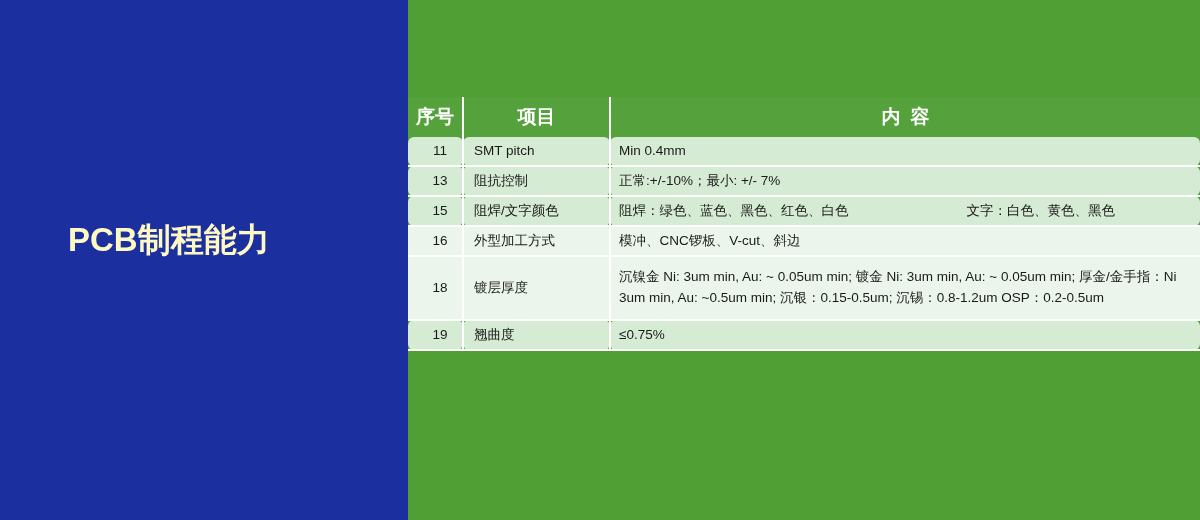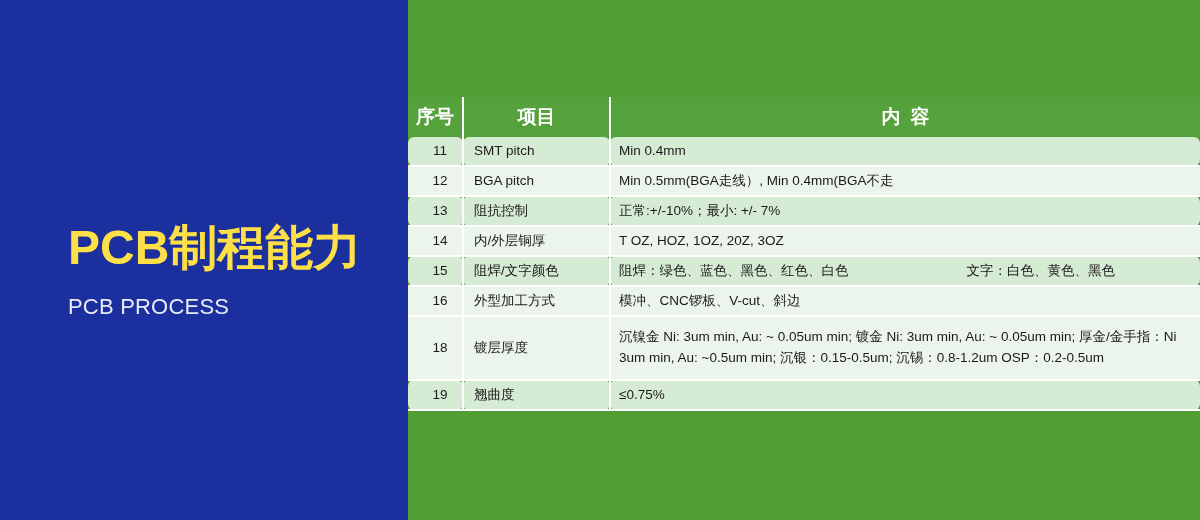--- a/index.html
+++ b/index.html
@@ -29,22 +29,22 @@
     background: #1b2f9e;
     box-sizing: border-box;
   }
   .left-panel-inner {
     position: absolute;
     left: 68px;
     top: 222px;
     width: 330px;
   }
   .title-cn {
-    color: #fde047;
-    font-size: 48px;
+    color: #fef9c3;
+    font-size: 33px;
     font-weight: bold;
     letter-spacing: 0px;
     line-height: 1.1;
     white-space: nowrap;
   }
   .title-en {
     color: #e9ebf5;
     font-size: 22px;
     font-weight: normal;
     line-height: 1.32;
@@ -130,21 +130,20 @@
 </style>
 </head>
 <body>
 
 <div class="page">
 
   <div class="left-panel">
     <div class="left-panel-inner">
       <div class="title-cn">PCB制程能力</div>
       <div class="title-en">
-        <div>PCB PROCESS</div>
       </div>
     </div>
   </div>
 
   <div class="right-panel">
     <div class="table-wrap">
       <table class="spec">
         <colgroup>
           <col class="c-no">
           <col class="c-item">
@@ -158,34 +157,24 @@
               <span class="hdr-cont">内容</span>
             </th>
           </tr>
         </thead>
         <tbody id="tbody">
         <tr class="odd r-normal">
               <td class="no">11</td>
               <td class="item">SMT pitch</td>
               <td class="cont last"><span class="cont-line">Min 0.4mm</span></td>
             </tr>
-            <tr class="even r-normal">
-              <td class="no">12</td>
-              <td class="item">BGA pitch</td>
-              <td class="cont last"><span class="cont-line">Min 0.5mm(BGA走线）, Min 0.4mm(BGA不走</span></td>
-            </tr>
             <tr class="odd r-normal">
               <td class="no">13</td>
               <td class="item">阻抗控制</td>
               <td class="cont last"><span class="cont-line">正常:+/-10%；最小: +/- 7%</span></td>
-            </tr>
-            <tr class="even r-normal">
-              <td class="no">14</td>
-              <td class="item">内/外层铜厚</td>
-              <td class="cont last"><span class="cont-line">T OZ, HOZ, 1OZ, 20Z, 3OZ</span></td>
             </tr>
             <tr class="odd r-normal">
               <td class="no">15</td>
               <td class="item">阻焊/文字颜色</td>
               <td class="cont last"><span class="cont-line">阻焊：绿色、蓝色、黑色、红色、白色</span><span class="cont-right">文字：白色、黄色、黑色</span></td>
             </tr>
             <tr class="even r-normal">
               <td class="no">16</td>
               <td class="item">外型加工方式</td>
               <td class="cont last"><span class="cont-line">模冲、CNC锣板、V-cut、斜边</span></td>

